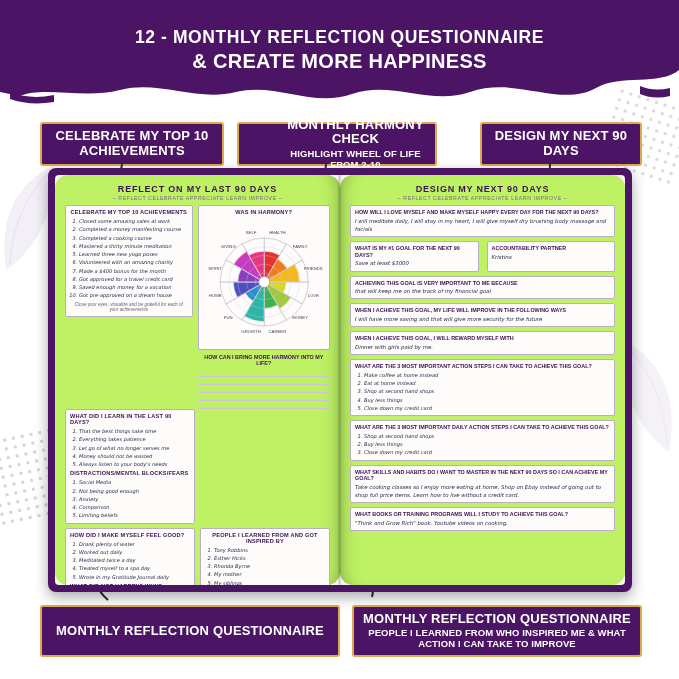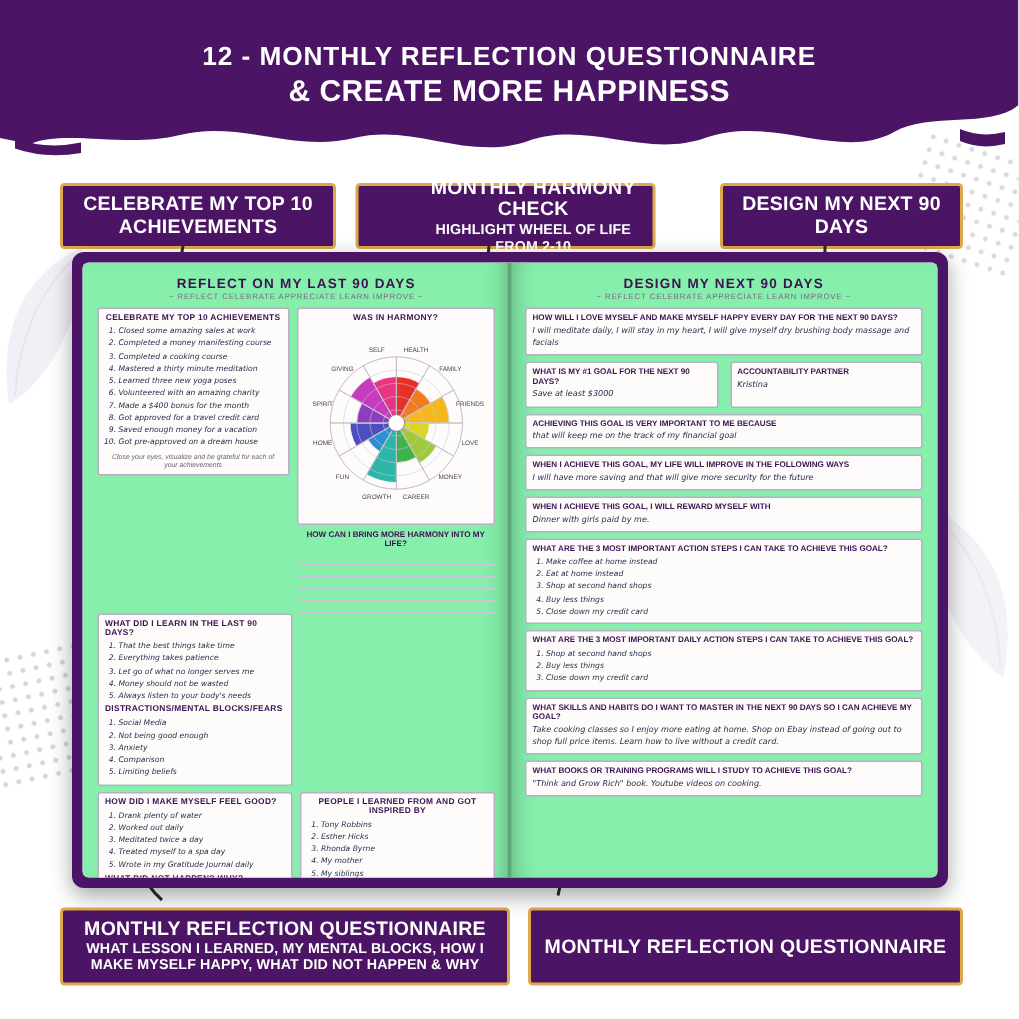--- a/index.html
+++ b/index.html
@@ -80,23 +80,24 @@
     border-radius:8px;
     box-shadow:0 5px 14px rgba(0,0,0,.35);
     padding:7px;
   }
   .pages {
     position:relative; width:100%; height:100%;
     display:flex; background:#f7f5f2; border-radius:4px; overflow:hidden;
   }
   .page {
     width:50%; height:100%;
-    background:#86efac;
+    background:#bef264;
     position:relative;
     padding:9px 10px 19px 10px;
+    border-radius:13px;
   }
   .page.left { box-shadow: inset -14px 0 18px -14px rgba(0,0,0,.35); }
   .page.right{ box-shadow: inset 14px 0 18px -14px rgba(0,0,0,.35); }
   .spine {
     position:absolute; left:50%; top:0; width:3px; height:100%;
     background:linear-gradient(to right,rgba(0,0,0,.22),rgba(0,0,0,.06));
     transform:translateX(-1.5px); z-index:5;
   }
 
   .page-title {
@@ -180,24 +181,24 @@
   <div class="c-main">MONTHLY HARMONY CHECK</div>
   <div class="c-sub">HIGHLIGHT WHEEL OF LIFE FROM 2-10</div>
 </div>
 <div class="callout" id="callout-top-right">
   <div class="c-main">DESIGN MY
 NEXT 90 DAYS</div>
 </div>
 
 <div class="callout" id="callout-bottom-left">
   <div class="c-main">MONTHLY REFLECTION QUESTIONNAIRE</div>
-  <div class="c-sub">WHAT LESSON I LEARNED, MY MENTAL BLOCKS, HOW I MAKE MYSELF HAPPY, WHAT DID NOT HAPPEN &amp; WHY</div>
 </div>
 <div class="callout" id="callout-bottom-right">
   <div class="c-main">MONTHLY REFLECTION QUESTIONNAIRE</div>
+  <div class="c-sub">PEOPLE I LEARNED FROM WHO INSPIRED ME &amp; WHAT ACTION I CAN TAKE TO IMPROVE</div>
 </div>
 
 <svg class="arrow" style="left:104px; top:160px; width:70px; height:70px;" viewBox="0 0 70 70">
   <path d="M18 4 C14 26 14 40 22 54" stroke="#2b2b2b" stroke-width="2" fill="none"></path>
   <path d="M22 56 l-7 -9 l13 -2 Z" fill="#2b2b2b"></path>
 </svg>
 <svg class="arrow" style="left:296px; top:160px; width:60px; height:70px;" viewBox="0 0 60 70">
   <path d="M30 4 C28 26 26 40 26 56" stroke="#2b2b2b" stroke-width="2" fill="none"></path>
   <path d="M26 58 l-6 -10 l12 0 Z" fill="#2b2b2b"></path>
 </svg>

